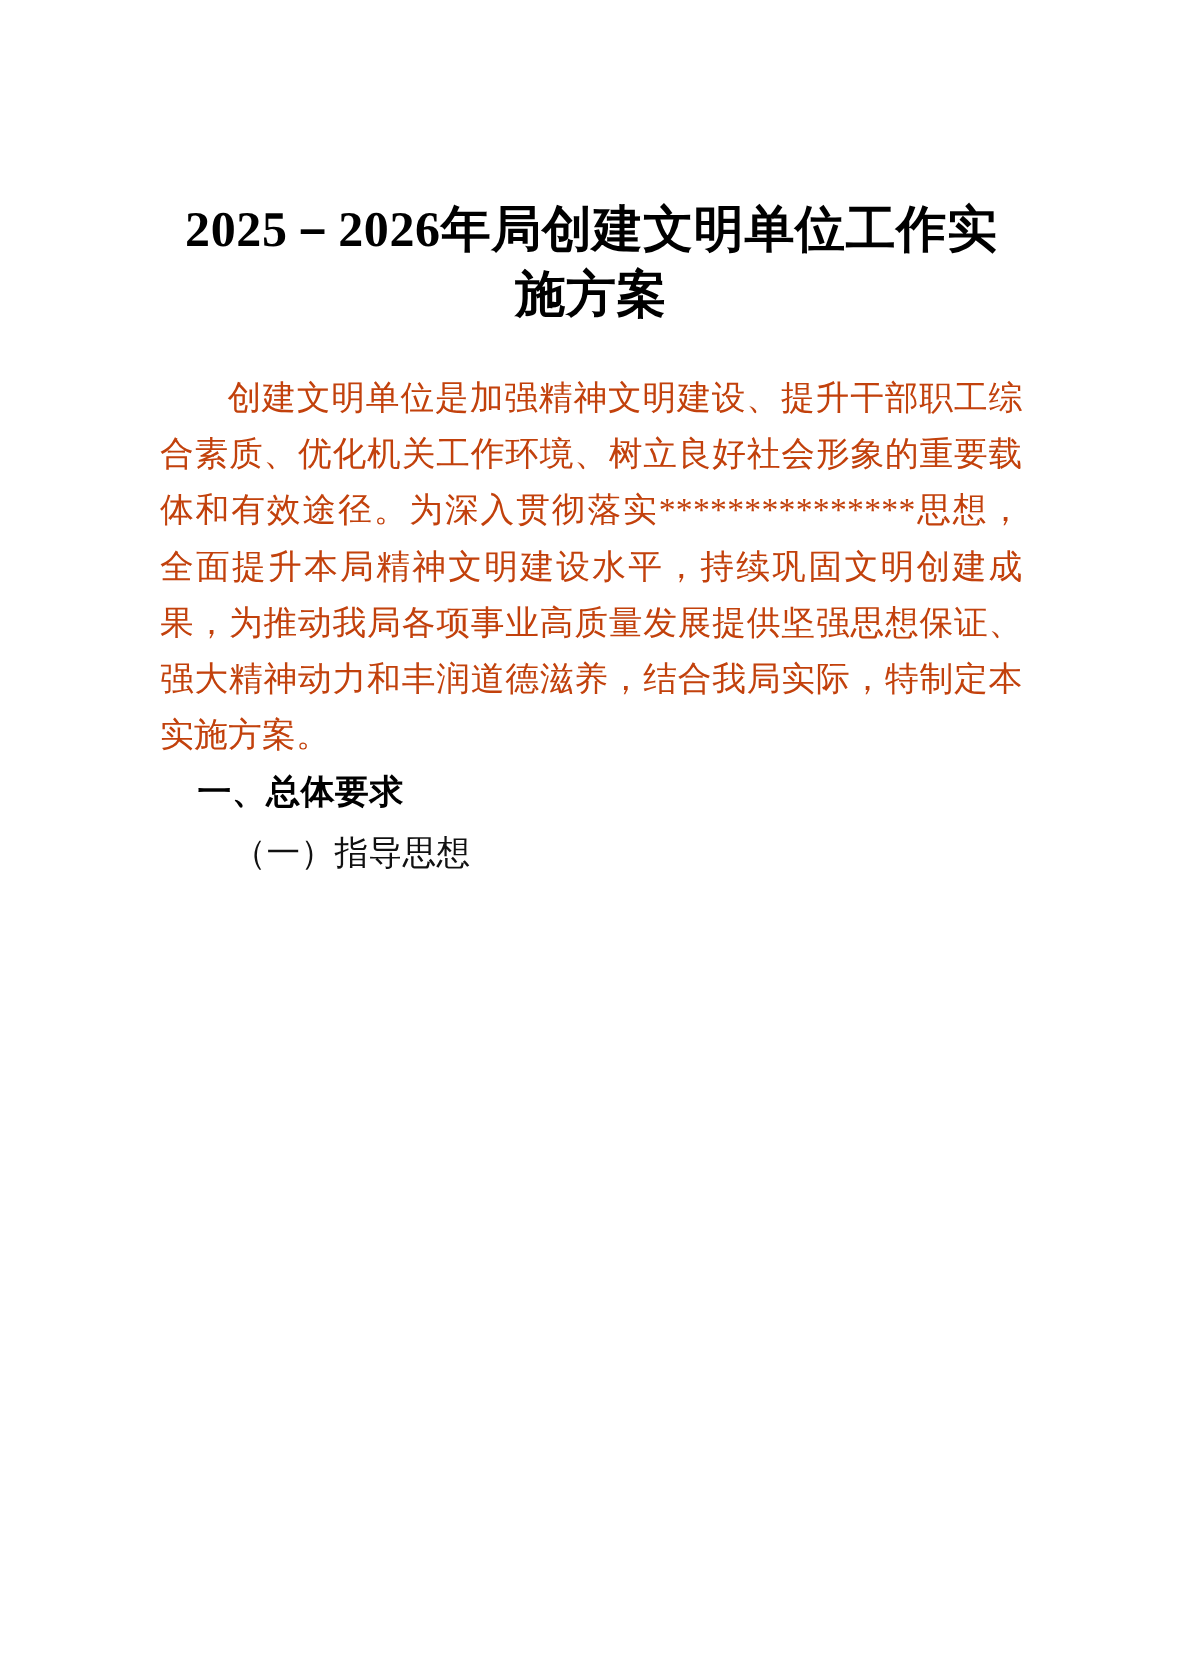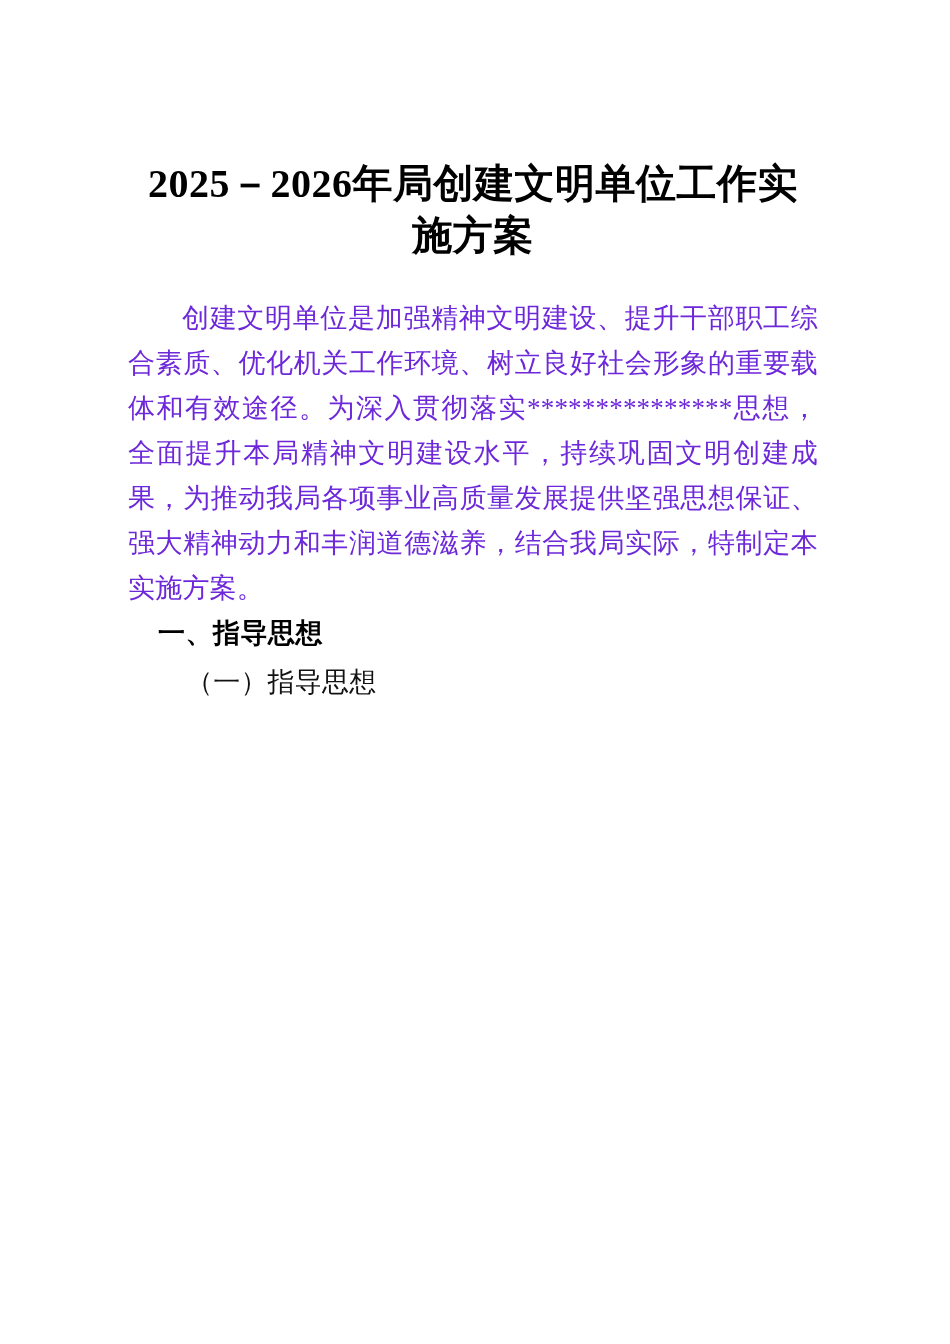--- a/index.html
+++ b/index.html
@@ -32,21 +32,21 @@
     margin: 0 0 0 0;
     padding-top: 8px;
   }
   .spacer-after-title {
     height: 34px;
   }
   .para {
     font-family: "Liberation Serif", "DejaVu Serif", serif;
     font-size: 27px;
     line-height: 45px;
-    color: #6d28d9;
+    color: #c2410c;
     text-align: justify;
     text-justify: inter-ideograph;
     text-indent: 54px;
     margin: 0;
     letter-spacing: 0.2px;
     word-break: break-all;
   }
   .heading-1 {
     font-family: "Liberation Sans", "DejaVu Sans", sans-serif;
     font-weight: bold;
@@ -72,21 +72,21 @@
 
 <div class="page">
   <div class="content">
 
     <h1 class="doc-title">2025－2026年局创建文明单位工作实施方案</h1>
 
     <div class="spacer-after-title"></div>
 
     <p class="para">创建文明单位是加强精神文明建设、提升干部职工综合素质、优化机关工作环境、树立良好社会形象的重要载体和有效途径。为深入贯彻落实***************思想，全面提升本局精神文明建设水平，持续巩固文明创建成果，为推动我局各项事业高质量发展提供坚强思想保证、强大精神动力和丰润道德滋养，结合我局实际，特制定本实施方案。</p>
 
-    <p class="heading-1">一、指导思想</p>
+    <p class="heading-1">一、总体要求</p>
 
     <p class="heading-2">（一）指导思想</p>
 
 
 
 
   </div>
 </div>
 
 </body></html>

